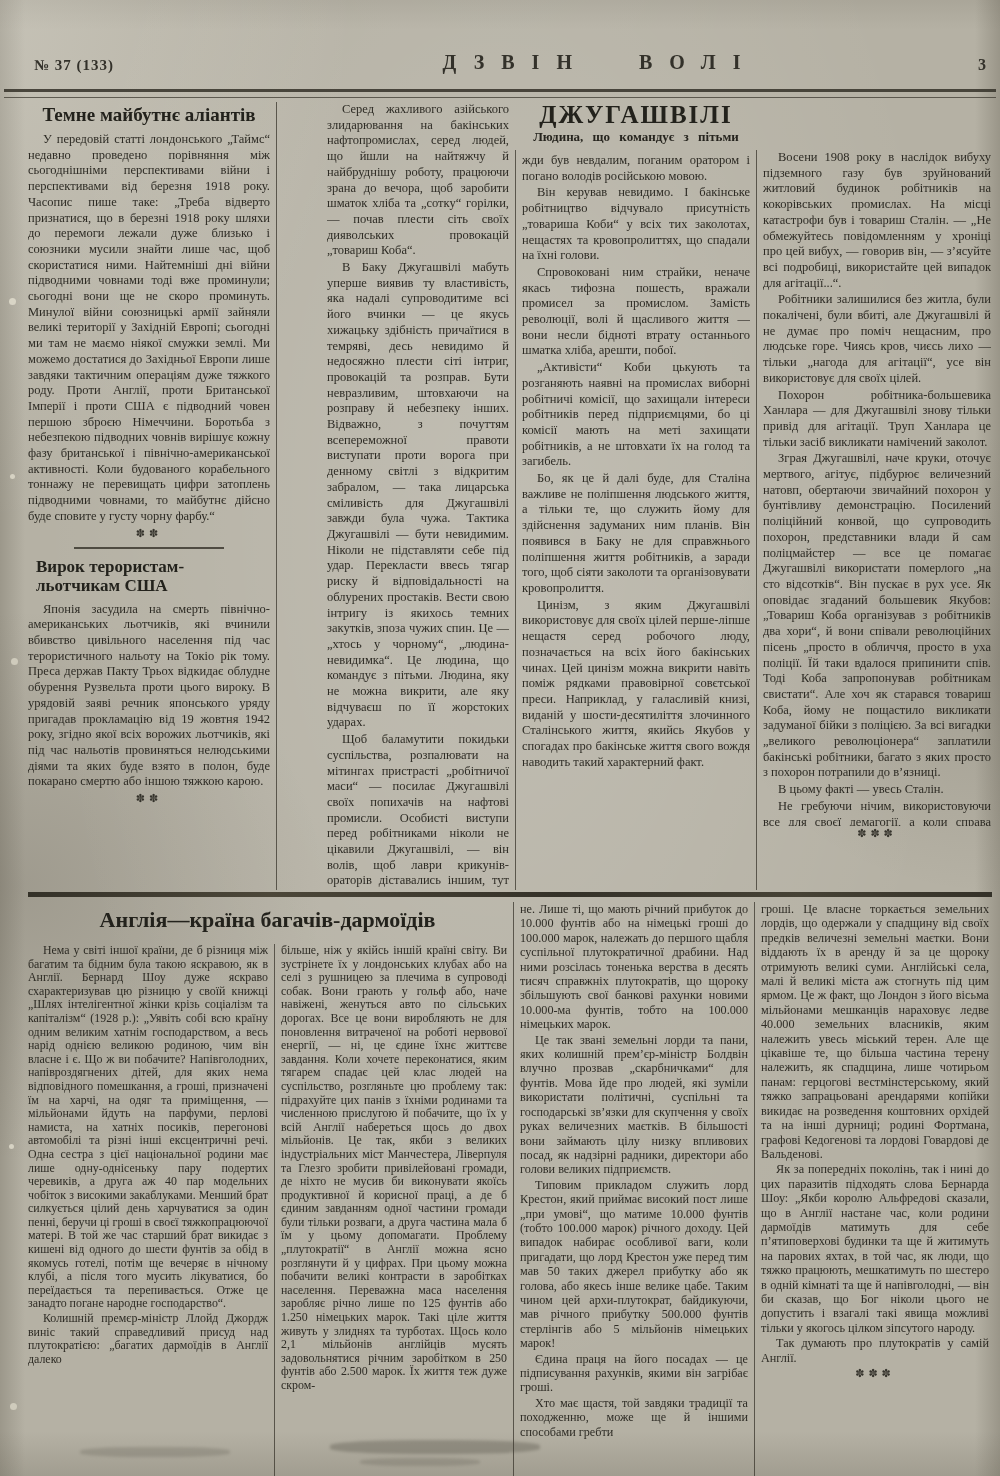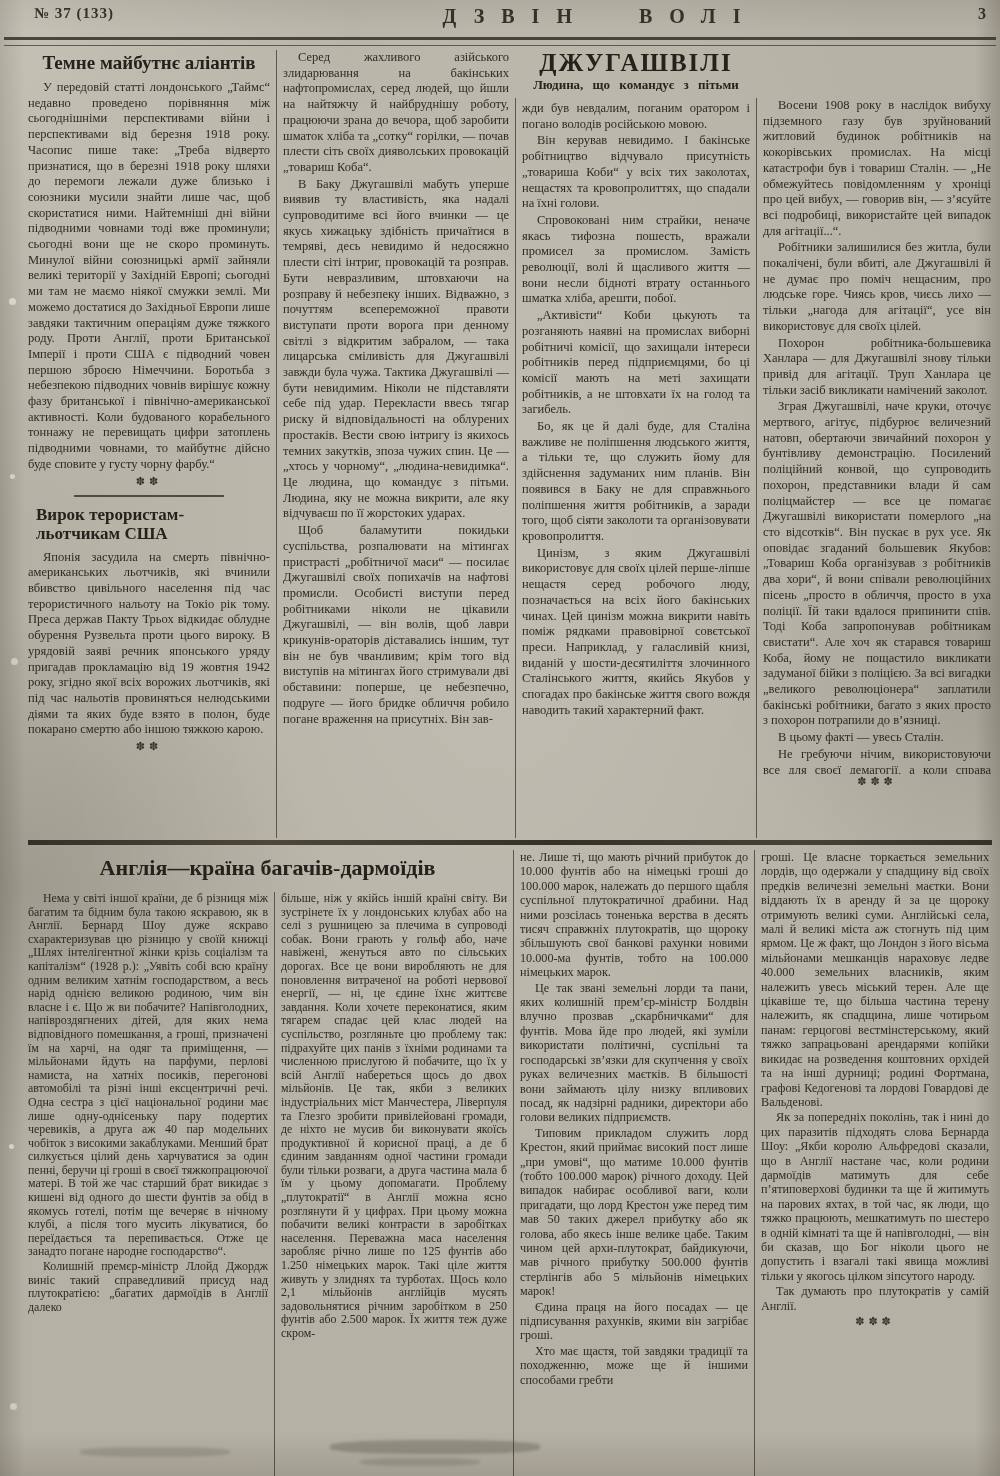--- a/index.html
+++ b/index.html
@@ -10,21 +10,21 @@
     background-color:#b5b1a4;
     background-image:
       radial-gradient(ellipse at 50% 35%, rgba(255,255,255,0.16), rgba(0,0,0,0) 65%),
       radial-gradient(ellipse at 0% 0%, rgba(245,243,235,0.25), rgba(0,0,0,0) 25%),
       radial-gradient(ellipse at 2% 60%, rgba(70,65,55,0.20), rgba(0,0,0,0) 22%),
       radial-gradient(ellipse at 100% 45%, rgba(70,65,55,0.16), rgba(0,0,0,0) 20%),
       linear-gradient(90deg, rgba(90,85,72,0.28) 0, rgba(0,0,0,0) 2.5%, rgba(0,0,0,0) 97.5%, rgba(90,85,72,0.30) 100%),
       linear-gradient(0deg, rgba(90,85,72,0.22) 0, rgba(0,0,0,0) 3%, rgba(0,0,0,0) 98%, rgba(90,85,72,0.12) 100%);
   }
   
-  .hdr{display:flex;align-items:flex-start;padding:5px 14px 6px 34px;height:25px;}
+  .hdr{display:flex;align-items:flex-end;padding:5px 14px 14px 34px;height:25px;margin-top:44px;}
   .hdr .issue{width:230px;font-weight:bold;font-size:15px;letter-spacing:1px;color:#33312a;}
   .hdr .masthead{flex:1;text-align:center;font-weight:bold;font-size:20px;letter-spacing:17px;word-spacing:28px;color:#33312a;}
   .hdr .pagenum{width:50px;text-align:right;font-weight:bold;font-size:16px;color:#33312a;}
   .head-rule{margin:1px 4px 0;height:5px;border-top:3px solid rgba(52,49,40,0.85);border-bottom:1px solid rgba(52,49,40,0.7);}
   
   .body-txt{font-size:12.5px;line-height:15.7px;text-align:justify;overflow:hidden;color:rgba(38,36,29,0.95);}
   .body-txt p{margin:0 0 1px;text-indent:15px;}
   .cont p:first-child{text-indent:0;}
   .endmark{text-align:center;font-size:11px;letter-spacing:4px;color:#34322b;margin:1px 0 3px;text-indent:0 !important;}
   .vrule{background:rgba(58,54,44,0.75);width:1px;}
@@ -88,21 +88,21 @@
       <div class="art-title2">Вирок терористам-льотчикам США</div>
       <div class="body-txt">
           <p>Японія засудила на смерть північно-американських льотчиків, які вчинили вбивство цивільного населення під час терористичного нальоту на Токіо рік тому. Преса держав Пакту Трьох відкидає облудне обурення Рузвельта проти цього вироку. В урядовій заяві речник японського уряду пригадав прокламацію від 19 жовтня 1942 року, згідно якої всіх ворожих льотчиків, які під час нальотів провиняться нелюдськими діями та яких буде взято в полон, буде покарано смертю або іншою тяжкою карою.</p>
         </div>
       <div class="endmark">✽✽</div>
     </div>
 
     <div class="vrule r1"></div>
 
     <div class="c2">
-      <div class="body-txt" style="height:100%;">
+      <div class="body-txt" style="height:100%;margin-left:44px;">
           <p>Серед жахливого азійського злидарювання на бакінських нафтопромислах, серед людей, що йшли на найтяжчу й найбруднішу роботу, працюючи зрана до вечора, щоб заробити шматок хліба та „сотку“ горілки, — почав плести сіть своїх дияволських провокацій „товариш Коба“.</p>
           <p>В Баку Джугашвілі мабуть уперше виявив ту властивість, яка надалі супроводитиме всі його вчинки — це якусь хижацьку здібність причаїтися в темряві, десь невидимо й недосяжно плести сіті інтриг, провокацій та розправ. Бути невразливим, штовхаючи на розправу й небезпеку інших. Відважно, з почуттям всепереможної правоти виступати проти ворога при денному світлі з відкритим забралом, — така лицарська сміливість для Джугашвілі завжди була чужа. Тактика Джугашвілі — бути невидимим. Ніколи не підставляти себе під удар. Перекласти ввесь тягар риску й відповідальності на облурених простаків. Вести свою інтригу із якихось темних закутків, зпоза чужих спин. Це — „хтось у чорному“, „людина-невидимка“. Це людина, що командує з пітьми. Людина, яку не можна викрити, але яку відчуваєш по її жорстоких ударах.</p>
           <p>Щоб баламутити покидьки суспільства, розпалювати на мітингах пристрасті „робітничої маси“ — посилає Джугашвілі своїх попихачів на нафтові промисли. Особисті виступи перед робітниками ніколи не цікавили Джугашвілі, — він волів, щоб лаври крикунів-ораторів діставались іншим, тут він не був чванливим; крім того від виступів на мітингах його стримували дві обставини: поперше, це небезпечно, подруге — його бридке обличчя робило погане враження на присутніх. Він зав-</p>
         </div>
     </div>
 
     <div class="vrule r2"></div>
 
     <div class="c3">
       <div class="stalin-head">

